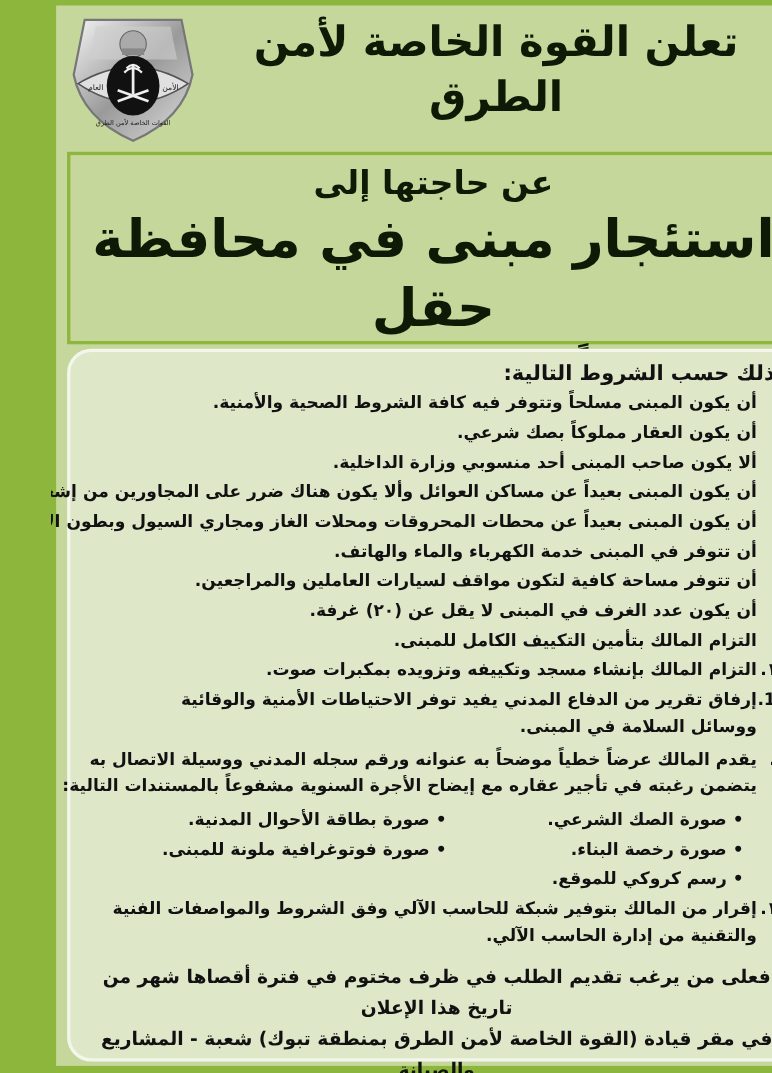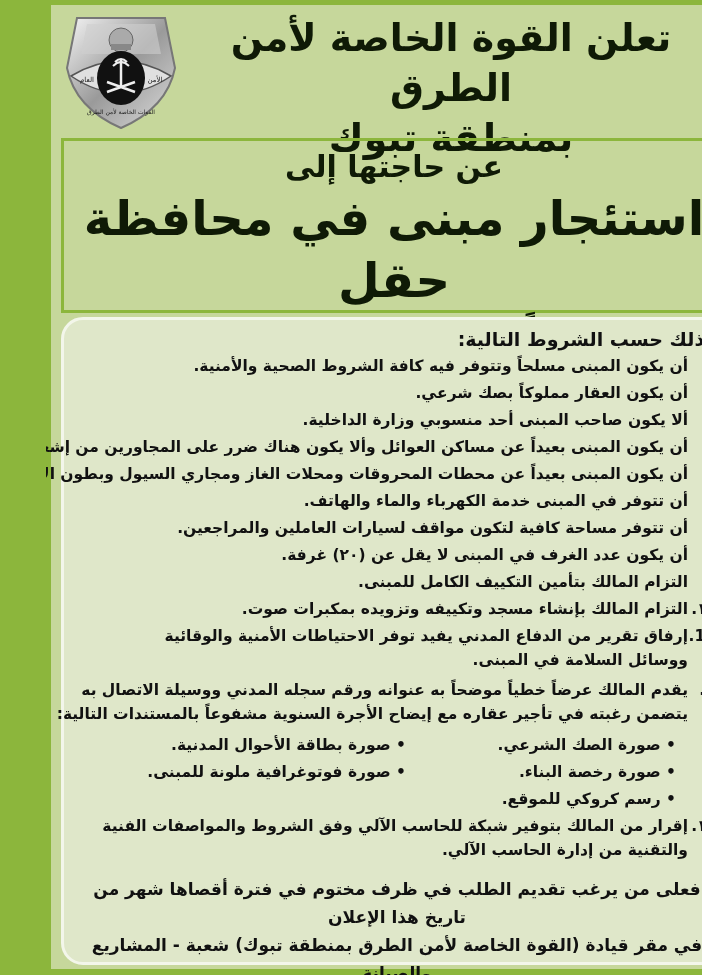--- a/index.html
+++ b/index.html
@@ -83,21 +83,20 @@
         <path d="M64 52 L64 78" stroke="#eee" stroke-width="2.5"></path>
         <path d="M56 58 Q64 50 72 58 M58 54 Q64 48 70 54" stroke="#eee" stroke-width="2" fill="none"></path>
         <path d="M50 84 L78 74 M78 84 L50 74" stroke="#eee" stroke-width="2.5"></path>
         <text x="30" y="74" font-size="7" fill="#222" font-family="DejaVu Sans, sans-serif" text-anchor="middle">العام</text>
         <text x="98" y="74" font-size="7" fill="#222" font-family="DejaVu Sans, sans-serif" text-anchor="middle">الأمن</text>
         <text x="64" y="106" font-size="6" fill="#222" font-family="DejaVu Sans, sans-serif" text-anchor="middle">القوات الخاصة لأمن الطرق</text>
       </svg>
     </div>
     <div class="head-title">
       <div>تعلن القوة الخاصة لأمن الطرق</div>
-      <div>بمنطقة تبوك</div>
     </div>
   </div>
 
   <div class="headline-box">
     <div class="hb-intro">عن حاجتها إلى</div>
     <div class="hb-main">استئجار مبنى في محافظة حقل</div>
     <div class="hb-sub">ليكون مقراً لمركز انطلاق دوريات حقل</div>
   </div>
 
   <div class="panel">

